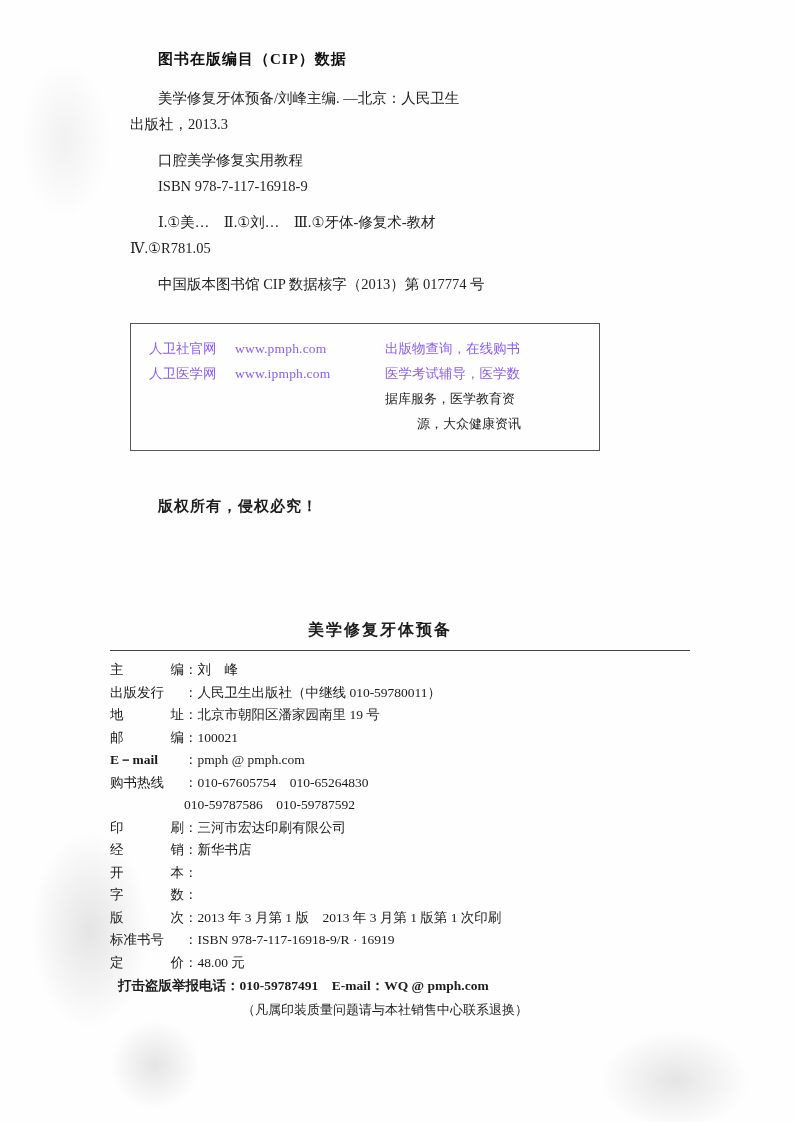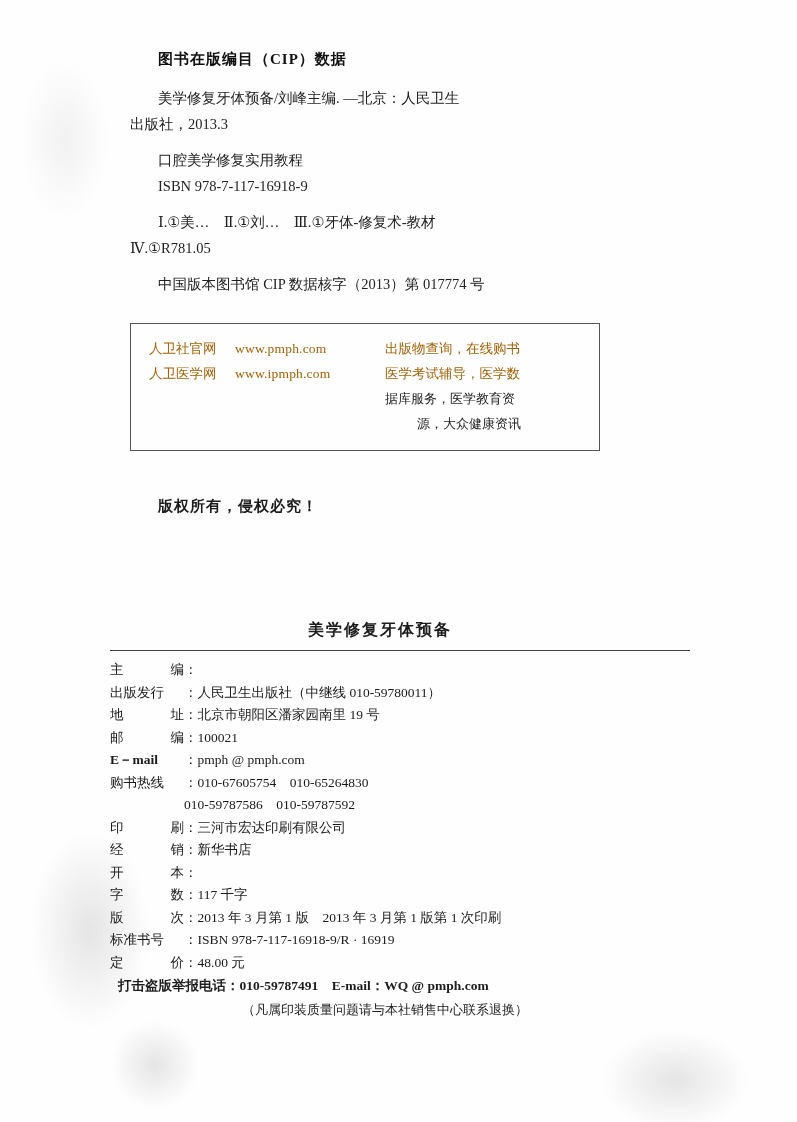--- a/index.html
+++ b/index.html
@@ -63,21 +63,21 @@
     border: 1px solid #555;
     margin-top: 26px;
     padding: 12px 14px 14px 18px;
     width: 470px;
     box-sizing: border-box;
   }
   .web-row {
     display: flex;
     font-size: 13.5px;
     line-height: 25px;
-    color: #a16207;
+    color: #8b5cf6;
   }
   .web-label { width: 86px; flex: none; }
   .web-url   { width: 150px; flex: none; letter-spacing: .2px; }
   .web-desc  { flex: 1 1 auto; }
   .web-desc-cont {
     margin-left: 236px;
     font-size: 13px;
     line-height: 25px;
   }
   .web-desc-cont.c3 { margin-left: 268px; }
@@ -188,20 +188,21 @@
   <div class="colophon">
     <div class="colophon-title">美学修复牙体预备</div>
     <div class="rule"></div>
 
     <div class="col-row">
       <div class="col-key">
         <span class="k1">主</span>
         <span class="k2">编</span>
       </div>
       <div>：</div>
+      <div class="col-val">刘　峰</div>
     </div>
 
     <div class="col-row">
       <div class="col-key nospread">出版发行</div>
       <div>：</div>
       <div class="col-val">人民卫生出版社（中继线 010-59780011）</div>
     </div>
 
     <div class="col-row">
       <div class="col-key">
@@ -262,21 +263,20 @@
       </div>
       <div>：</div>
     </div>
 
     <div class="col-row">
       <div class="col-key">
         <span class="k1">字</span>
         <span class="k2">数</span>
       </div>
       <div>：</div>
-      <div class="col-val">117 千字</div>
     </div>
 
     <div class="col-row">
       <div class="col-key">
         <span class="k1">版</span>
         <span class="k2">次</span>
       </div>
       <div>：</div>
       <div class="col-val">2013 年 3 月第 1 版　2013 年 3 月第 1 版第 1 次印刷</div>
     </div>

